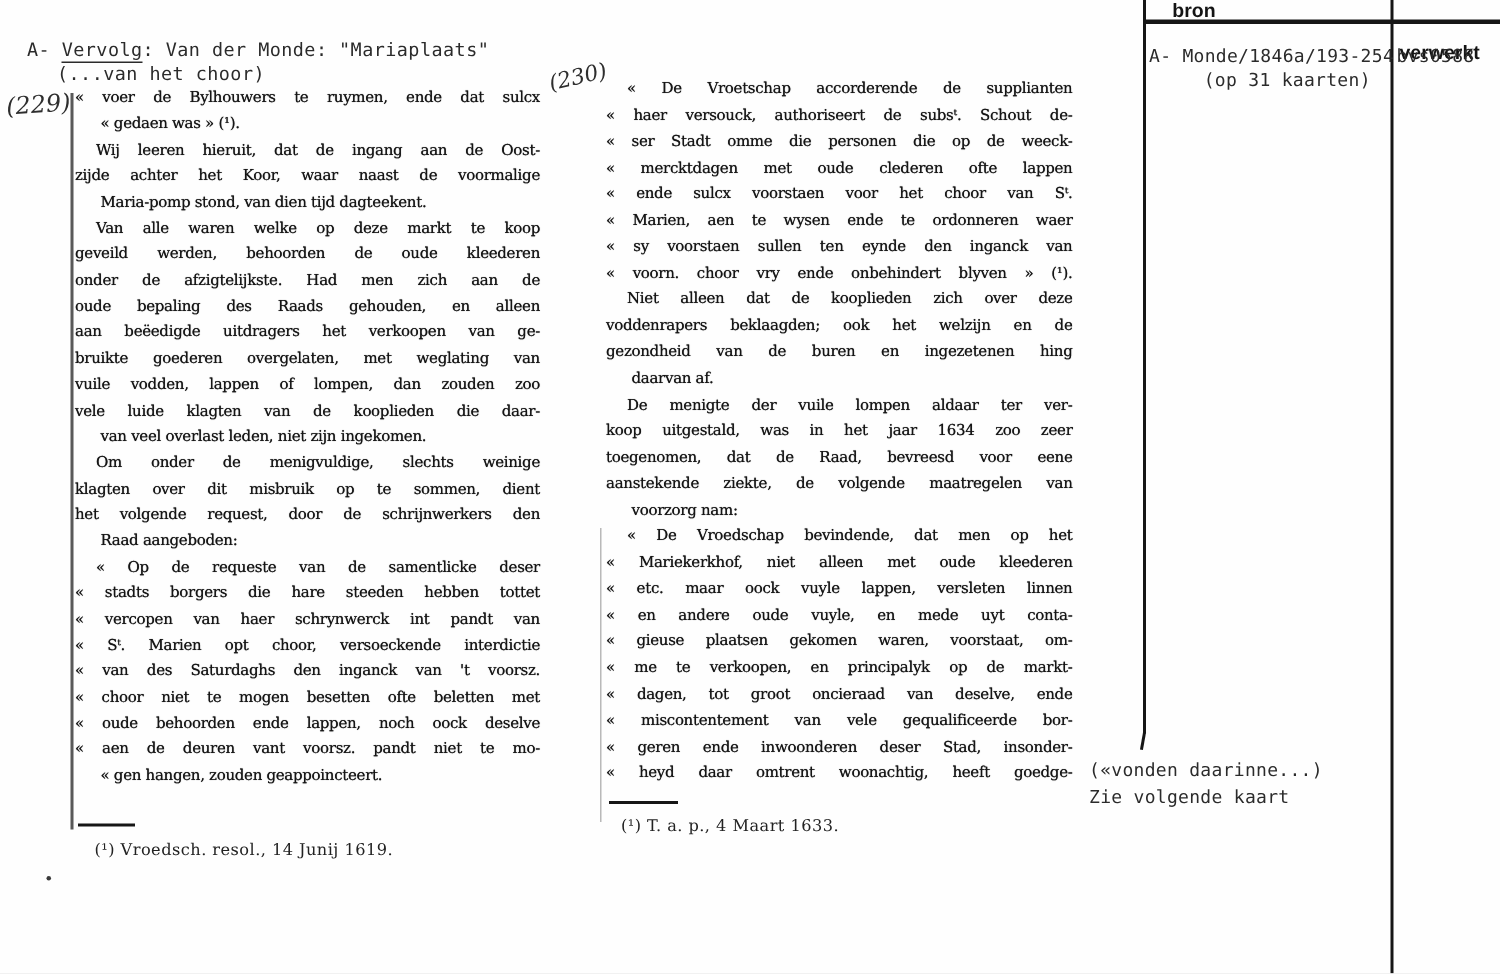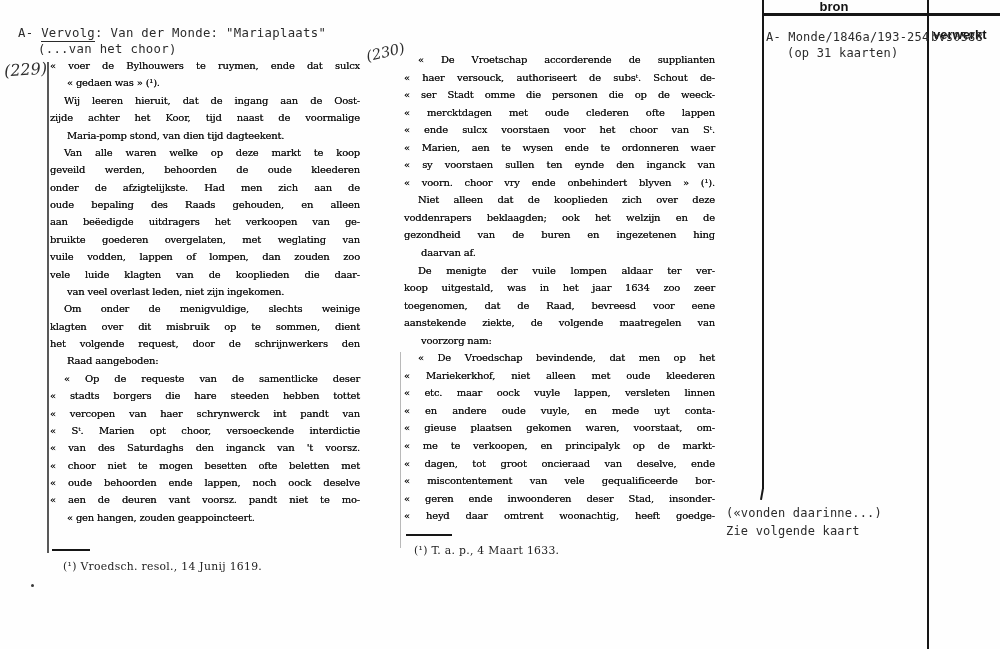--- a/index.html
+++ b/index.html
@@ -47,24 +47,24 @@
   .edge-right-col { left:400px; top:352px; width:1px; height:196px; background:#8a8a8a; opacity:.6; }
   .dot-artifact { position:absolute; left:31px; top:584px; width:3px; height:3px; border-radius:50%; background:#3a3a3a; }
 
   
   .sb-vline-left  { position:absolute; left:762px; top:0; width:2px; height:489px; background:#161616; }
   .sb-vline-tick  { position:absolute; left:761px; top:488px; width:2px; height:12px; background:#161616; transform:rotate(10deg); }
   .sb-vline-right { position:absolute; left:927px; top:0; width:2px; height:649px; background:#161616; }
   .sb-underline   { position:absolute; left:762px; top:13px; width:238px; height:2.5px; background:#161616; }
   .sb-th { position:absolute; top:-1px; font-family:"Liberation Sans","DejaVu Sans",sans-serif;
            font-weight:bold; font-size:13px; color:#141414; }
-  .sb-th-bron { left:760px; width:148px; text-align:center; }
+  .sb-th-bron { left:722px; width:148px; text-align:center; }
   .sb-th-verwerkt { left:933px;margin-top:28px; }
   .sb-val { position:absolute; font-size:12px; line-height:16px; letter-spacing:.2px; }
-  .sb-bron-value { left:766px; top:29px; }
+  .sb-bron-value { left:766px; top:29px;text-align:center; }
   .sb-bron-value .l2 { padding-left:21px; }
   .sb-verwerkt-value { left:931px; top:29px; }
   .sb-note { position:absolute; left:726px; top:505px; font-size:12px; line-height:17.5px; letter-spacing:.2px; }
 </style>
 </head>
 <body>
 
 <div class="page">
 
   <div class="typed-header mono">
@@ -76,21 +76,21 @@
   <div class="hw hw-right">(230)</div>
 
   <div class="edge edge-left-col"></div>
   <div class="edge edge-right-col"></div>
   <div class="dot-artifact"></div>
 
   <div class="col col-left">
       <div class="tl q">« voer de Bylhouwers te ruymen, ende dat sulcx</div>
       <div class="tl q end">« gedaen was » (¹).</div>
       <div class="tl i">Wij leeren hieruit, dat de ingang aan de Oost-</div>
-      <div class="tl b">zijde achter het Koor, tijd naast de voormalige</div>
+      <div class="tl b">zijde achter het Koor, waar naast de voormalige</div>
       <div class="tl b end">Maria-pomp stond, van dien tijd dagteekent.</div>
       <div class="tl i">Van alle waren welke op deze markt te koop</div>
       <div class="tl b">geveild werden, behoorden de oude kleederen</div>
       <div class="tl b">onder de afzigtelijkste. Had men zich aan de</div>
       <div class="tl b">oude bepaling des Raads gehouden, en alleen</div>
       <div class="tl b">aan beëedigde uitdragers het verkoopen van ge-</div>
       <div class="tl b">bruikte goederen overgelaten, met weglating van</div>
       <div class="tl b">vuile vodden, lappen of lompen, dan zouden zoo</div>
       <div class="tl b">vele luide klagten van de kooplieden die daar-</div>
       <div class="tl b end">van veel overlast leden, niet zijn ingekomen.</div>

